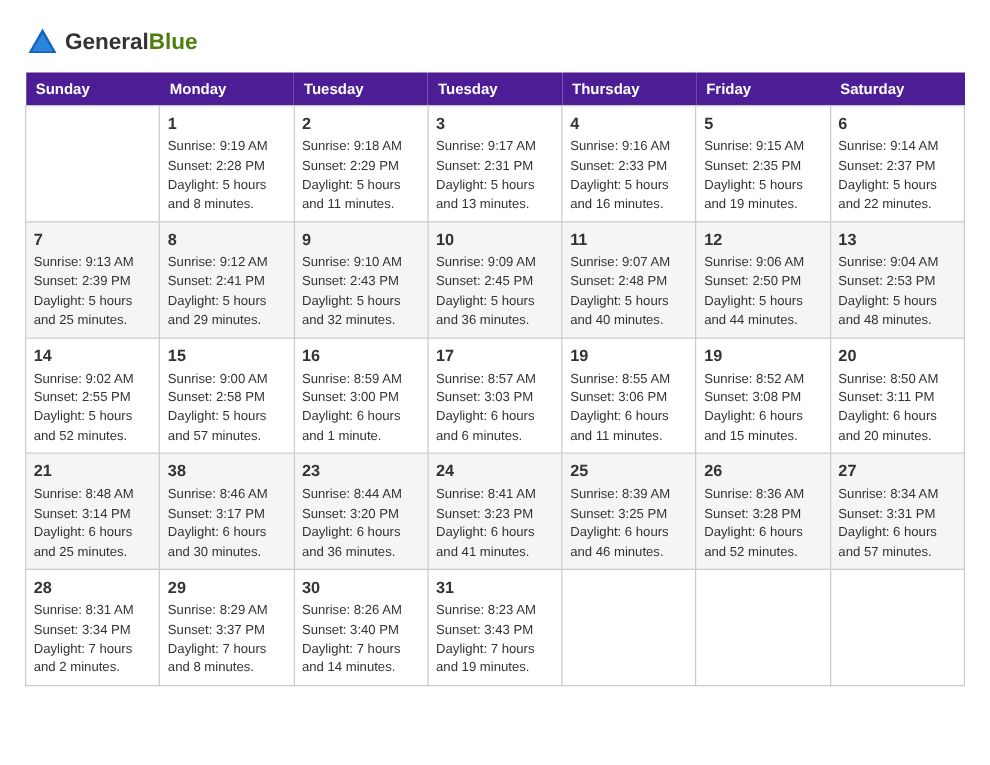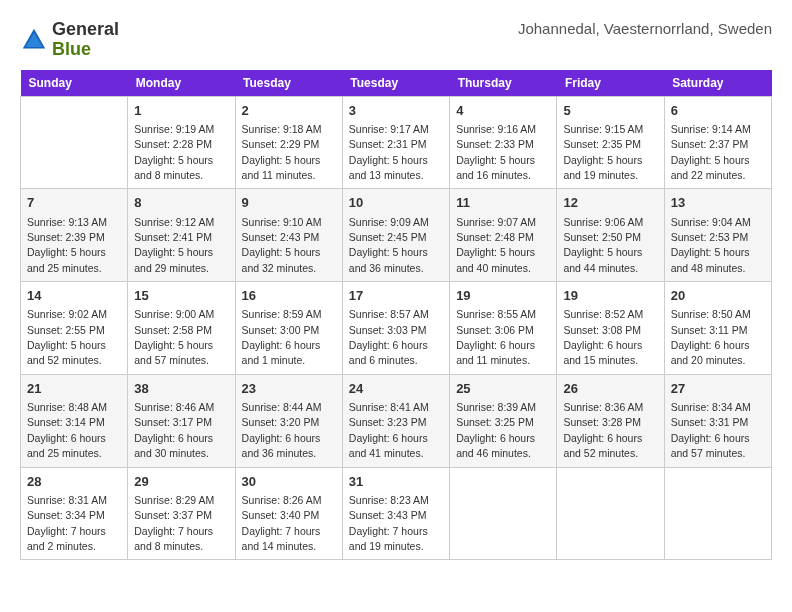--- a/index.html
+++ b/index.html
@@ -16,21 +16,21 @@
       align-items: flex-start;
       margin-bottom: 10px;
     }
     .logo {
       display: flex;
       align-items: center;
       gap: 4px;
     }
     .logo-text {
       display: flex;
-      flex-direction: column;
+      flex-direction: row;
       line-height: 1.1;
     }
     .logo-general {
       font-size: 18px;
       font-weight: bold;
       color: #333;
     }
     .logo-blue {
       font-size: 18px;
       font-weight: bold;
@@ -51,21 +51,21 @@
     .subtitle {
       font-size: 15px;
       color: #555;
     }
     table {
       width: 100%;
       border-collapse: collapse;
       font-size: 11px;
     }
     thead tr th {
-      background: #6d28d9;
+      background: #4c1d95;
       color: #fff;
       text-align: left;
       padding: 6px 8px;
       font-size: 12px;
       font-weight: bold;
     }
     tbody tr td {
       border: 1px solid #ccc;
       vertical-align: top;
       padding: 5px 6px;
@@ -102,21 +102,20 @@
     <svg class="logo-icon" viewBox="0 0 40 40">
       <polygon points="20,4 36,32 4,32" fill="#1565c0"></polygon>
       <polygon points="20,10 32,30 8,30" fill="#42a5f5" opacity="0.5"></polygon>
     </svg>
     <div class="logo-text">
       <span class="logo-general">General</span>
       <span class="logo-blue">Blue</span>
     </div>
   </div>
   <div class="title-block">
-    <div class="subtitle">Johannedal, Vaesternorrland, Sweden</div>
   </div>
 </div>
 
 <table>
   <thead>
     <tr>
     <th>Sunday</th>
         <th>Monday</th>
         <th>Tuesday</th>
         <th>Tuesday</th>

